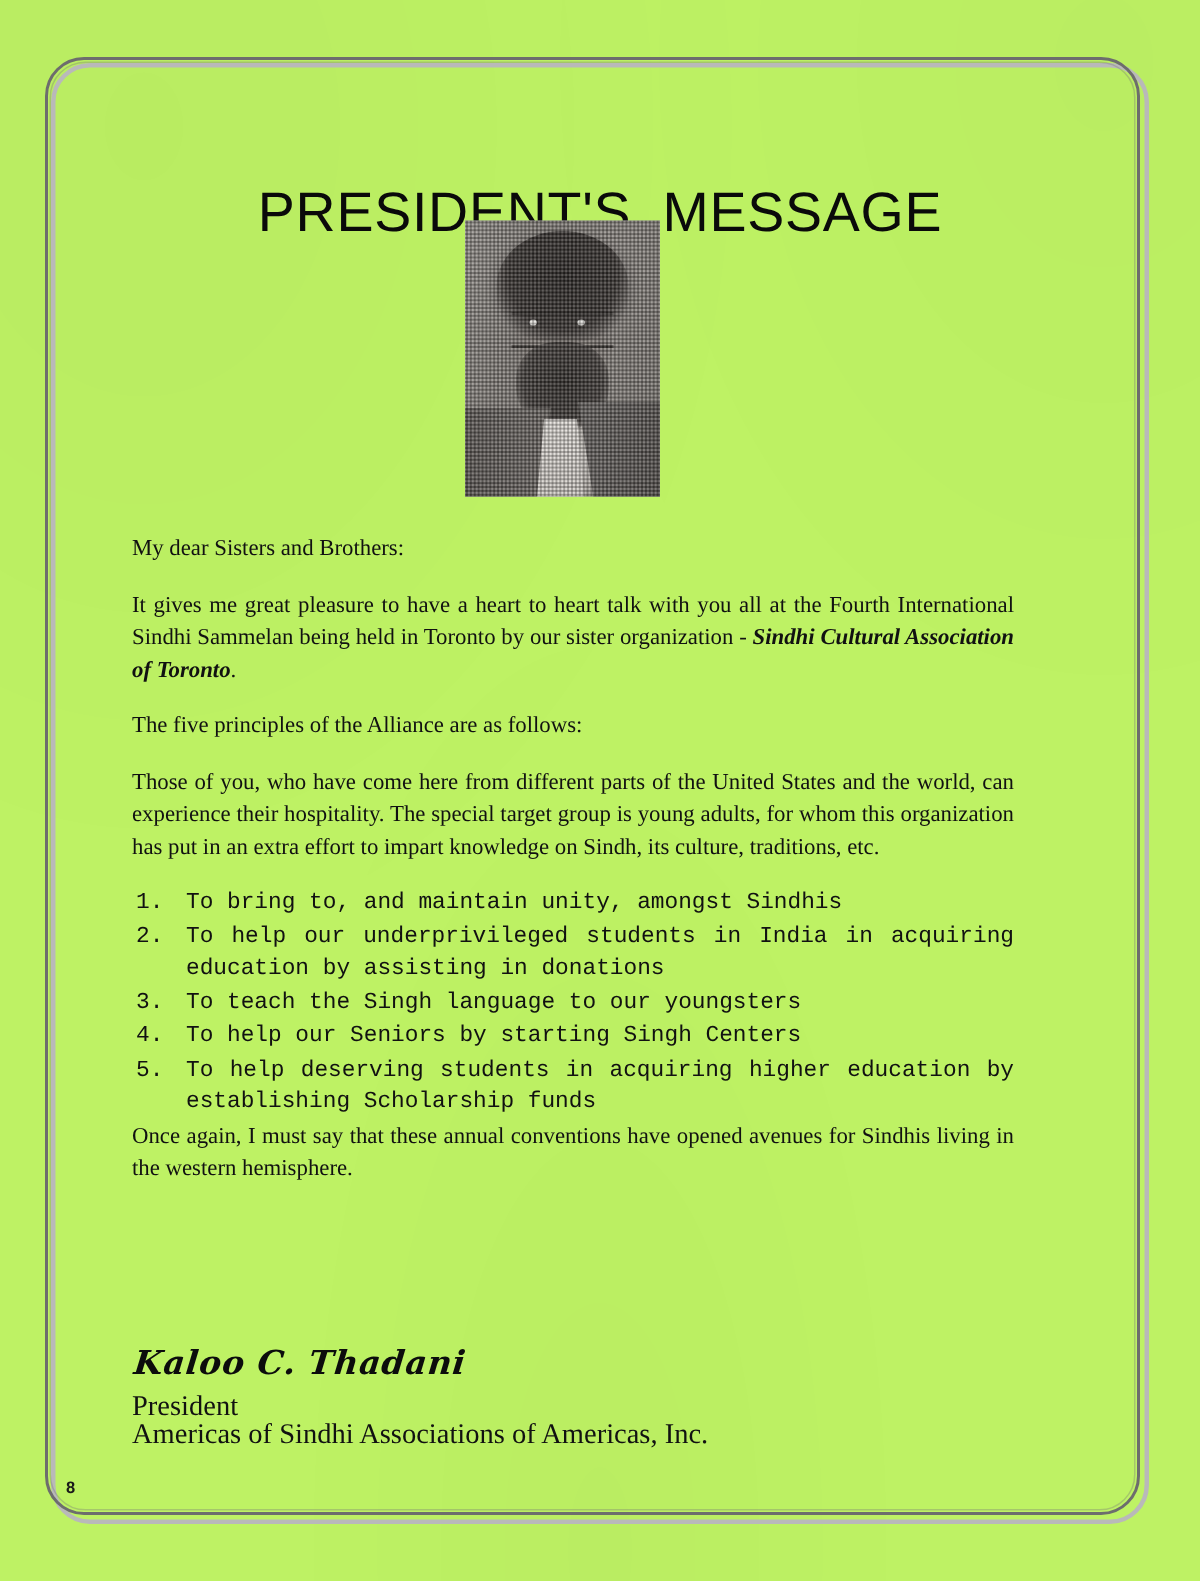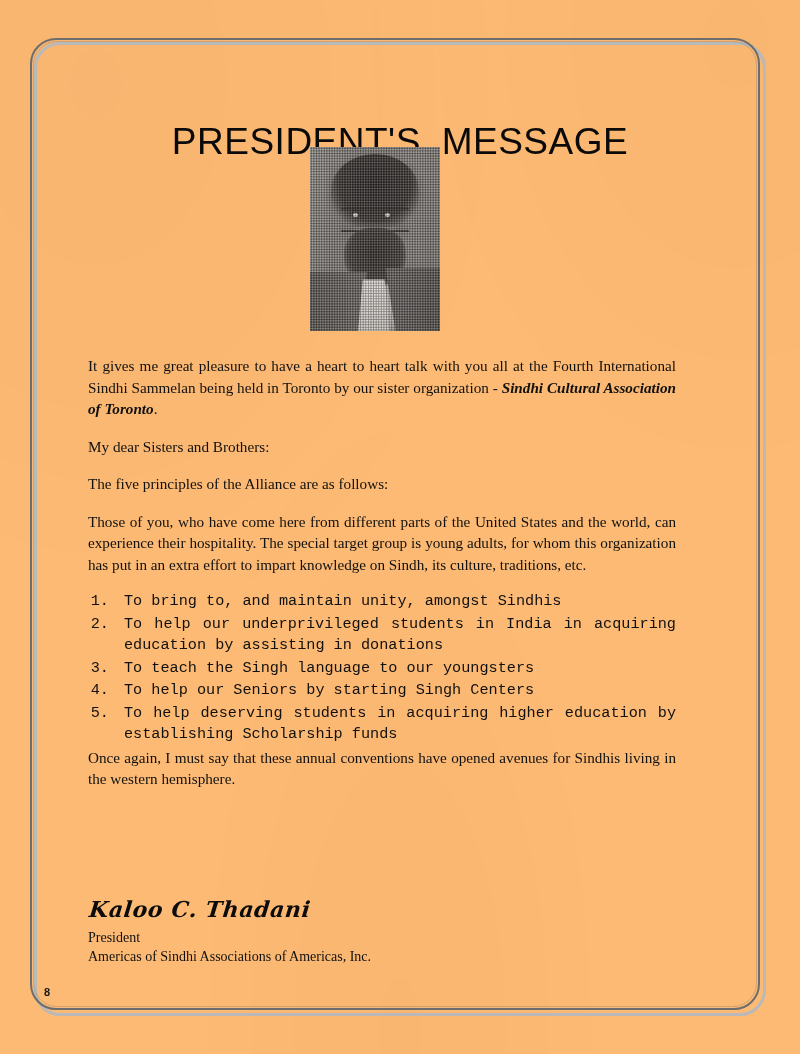--- a/index.html
+++ b/index.html
@@ -12,21 +12,21 @@
     height: 1054px;
     position: relative;
     font-family: "Liberation Serif", "DejaVu Serif", serif;
     overflow: hidden;
   }
 
   
   .page {
     position: absolute;
     inset: 0;
-    background: #fdba74;
+    background: #bef264;
   }
   .page-grain {
     position: absolute;
     inset: 0;
     pointer-events: none;
     background:
       radial-gradient(ellipse at 12% 8%,  rgba(0,0,0,0.030), rgba(0,0,0,0) 42%),
       radial-gradient(ellipse at 92% 4%,  rgba(0,0,0,0.022), rgba(0,0,0,0) 38%),
       radial-gradient(ellipse at 50% 98%, rgba(0,0,0,0.025), rgba(0,0,0,0) 45%);
     opacity: .85;
@@ -209,21 +209,21 @@
     font-weight: bold;
     font-size: 22px;
     letter-spacing: 0.6px;
     color: #0c0c0c;
     transform: skewX(-6deg);
     transform-origin: left bottom;
     margin-bottom: 6px;
     white-space: nowrap;
   }
   .sig-role, .sig-org {
-    font-size: 14px;
+    font-size: 19px;
     line-height: 19px;
     color: #111;
   }
 
   
   .page-number {
     position: absolute;
     left: 44px;
     top: 986px;
     font-family: "Liberation Sans", "DejaVu Sans", sans-serif;
@@ -253,23 +253,23 @@
     <div class="photo-beard"></div>
     <div class="photo-jacket-l"></div>
     <div class="photo-jacket-r"></div>
     <div class="photo-shirt"></div>
     <div class="photo-halftone"></div>
     <div class="photo-halftone2"></div>
   </div>
 
   <div class="body-block">
 
+    <p class="para nojust">My dear Sisters and Brothers:</p>
+
     <p class="para"><span>It gives me great pleasure to have a heart to heart talk with you all at the Fourth International Sindhi Sammelan being held in Toronto by our sister organization - </span><span class="bi">Sindhi Cultural Association of Toronto</span><span>.</span></p>
-
-    <p class="para nojust">My dear Sisters and Brothers:</p>
 
 
     <p class="para nojust">The five principles of the Alliance are as follows:</p>
 
     <p class="para">Those of you, who have come here from different parts of the United States and the world, can experience their hospitality. The special target group is young adults, for whom this organization has put in an extra effort to impart knowledge on Sindh, its culture, traditions, etc.</p>
 
     <ol class="principles">
       <li>To bring to, and maintain unity, amongst Sindhis</li>
       <li>To help our underprivileged students in India in acquiring education by assisting in donations</li>
       <li>To teach the Singh language to our youngsters</li>

